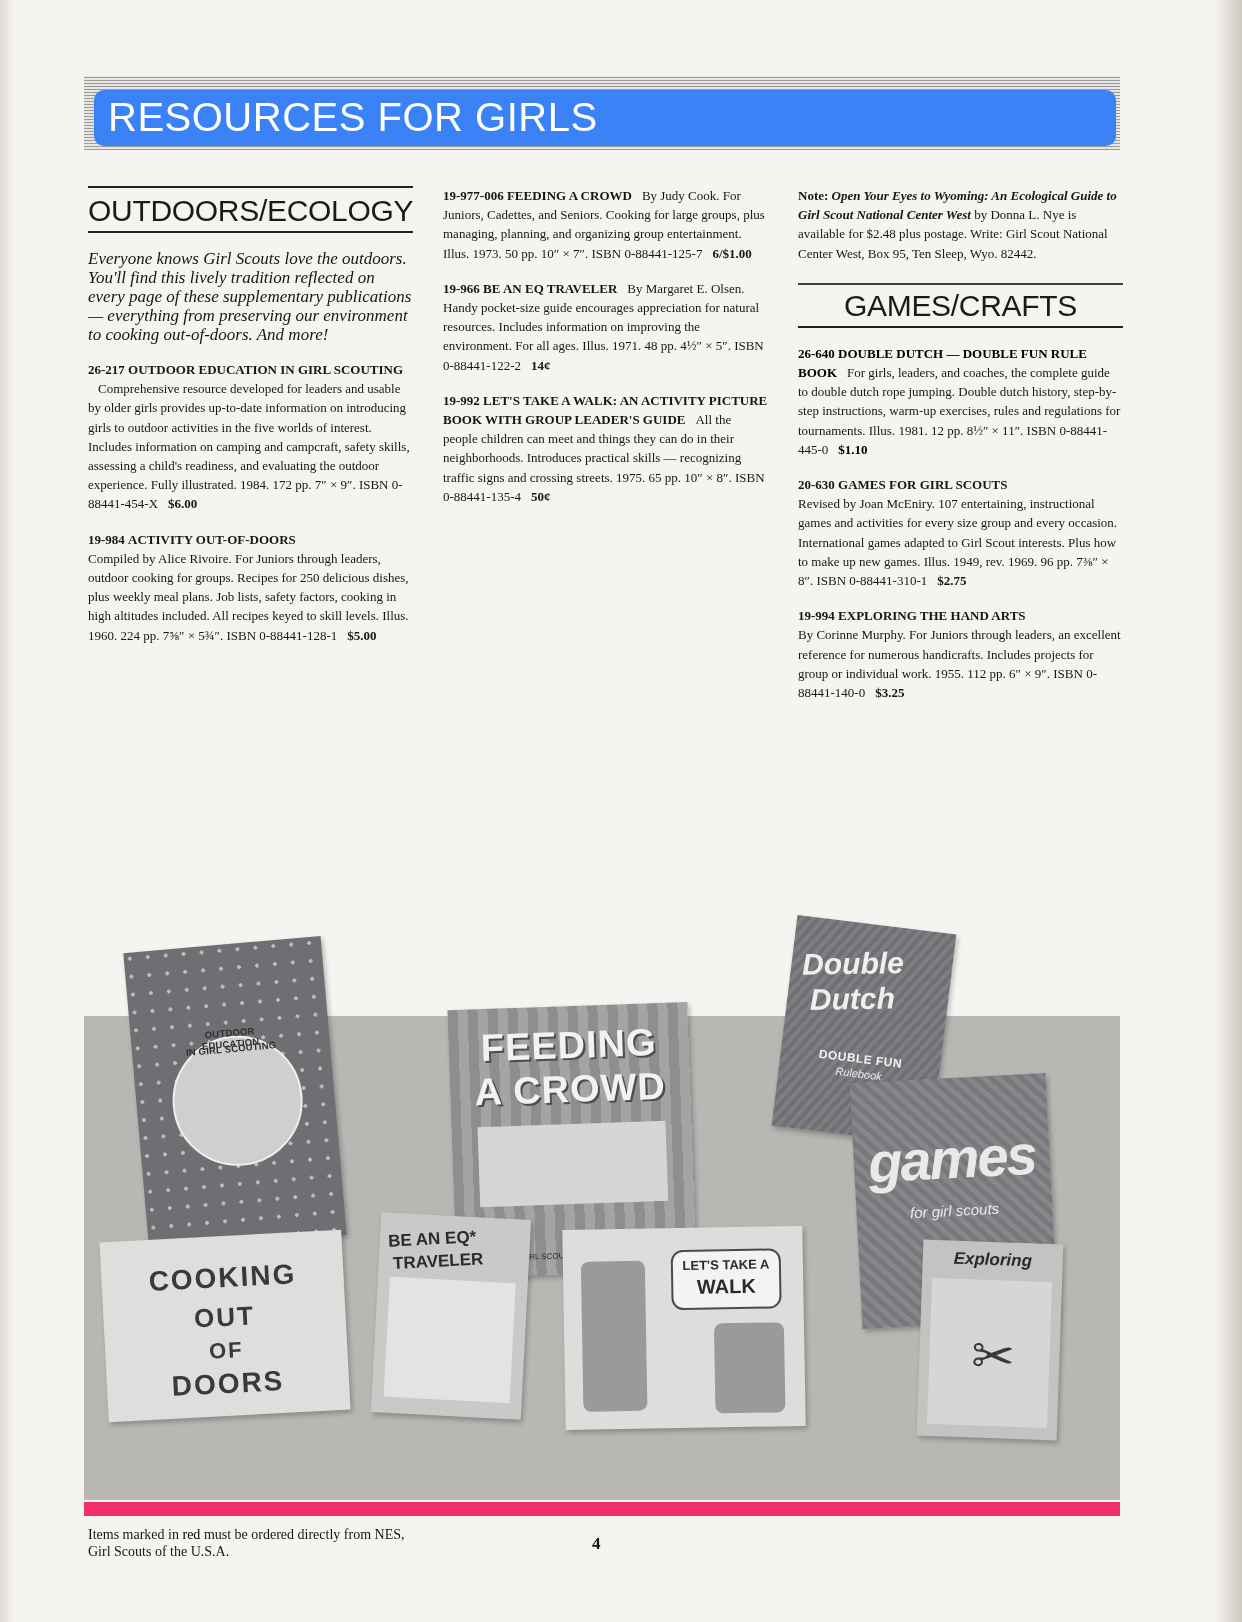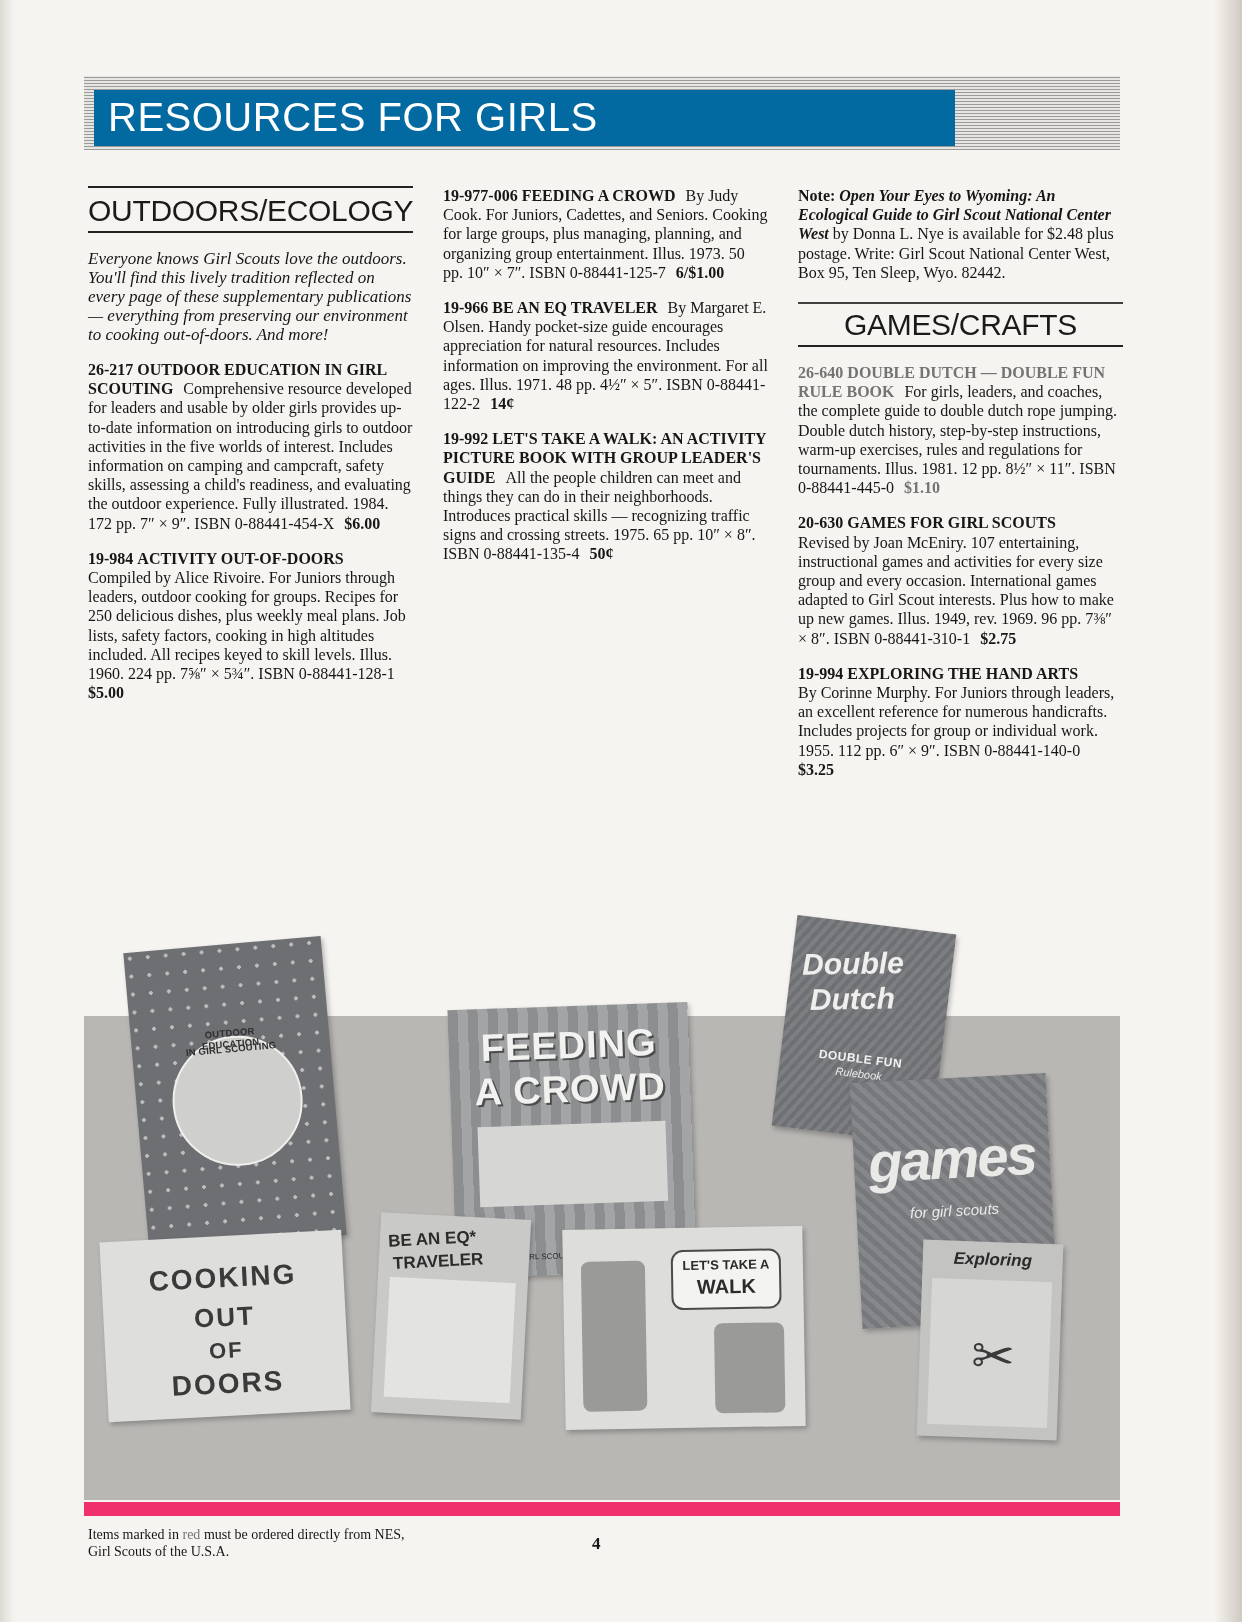--- a/index.html
+++ b/index.html
@@ -49,23 +49,24 @@
     left: 0; top: 0;
     width: 1036px;
     height: 74px;
     background:
       repeating-linear-gradient(0deg, #9a9a9a 0px, #9a9a9a 1px, #e8e6e2 1px, #e8e6e2 3px);
   }
   .banner {
     position: absolute;
     left: 10px;
     top: 14px;
-    width: 861px;
+    width: 1022px;
     height: 56px;
-    background: #0369a1;
+    background: #3b82f6;
+    border-radius: 10px;
   }
   .banner-title {
     position: absolute;
     left: 14px;
     top: 5px;
     font-family: "Liberation Sans", sans-serif;
     font-size: 40px;
     letter-spacing: 0.5px;
     color: #ffffff;
     font-weight: 400;
@@ -98,29 +99,29 @@
   .intro {
     font-style: italic;
     font-size: 17px;
     line-height: 19px;
     margin: 16px 0 0;
     text-align: left;
   }
 
   .entry {
     margin-top: 16px;
-    font-size: 16px;
+    font-size: 13px;
     line-height: 19.2px;
     text-align: left;
   }
   .entry:first-child { margin-top: 0; }
   .entry .code { font-weight: bold; }
   .entry .title { font-weight: bold; }
   .entry .gap { display: inline-block; width: 10px; }
-  .red { color: #737373; }
+  .red { color: #000000; }
   .price { font-weight: bold; }
   .note-ital { font-style: italic; font-weight: bold; }
 
   .games-head {
     margin-top: 22px;
   }
 
   .rule-top {
     border-top: 2px solid #404040;
     margin-top: 20px;

